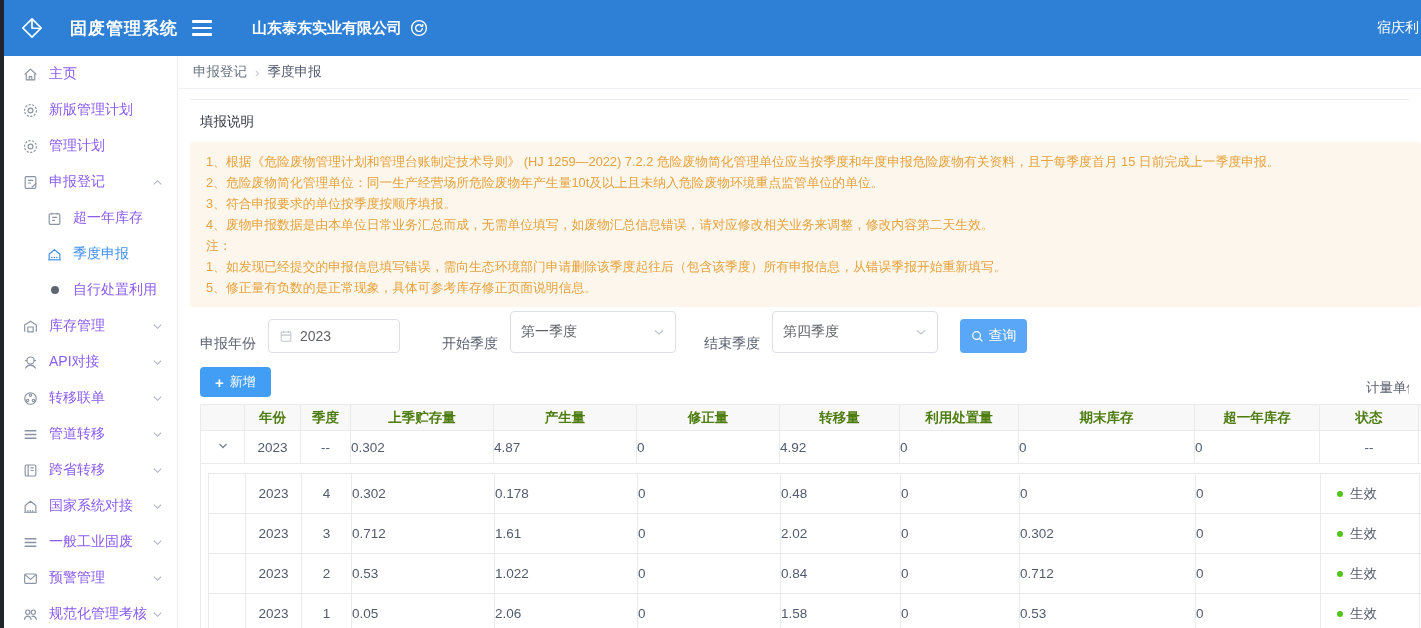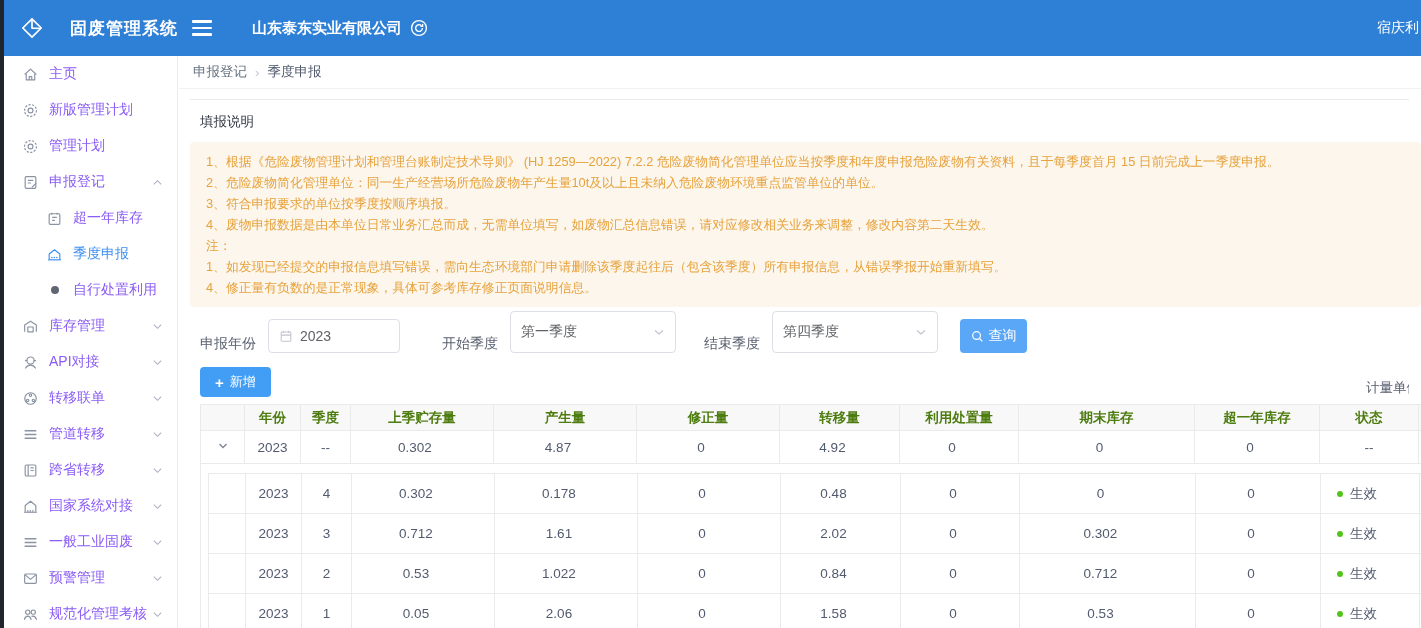--- a/index.html
+++ b/index.html
@@ -60,21 +60,21 @@
   .add-btn .plus { font-size:15px; font-weight:bold; }
   .unit-note-wrap { margin-left:auto; overflow:hidden; width:43px; }
   .unit-note { font-size:13.5px; color:#5a6170; white-space:nowrap; }
 
   
   .table-wrap { margin:7px 0 0 22px; width:1240px; }
   table { border-collapse:collapse; table-layout:fixed; width:1240px; font-size:13.5px; }
   th, td { border:1px solid #e8eaec; overflow:hidden; white-space:nowrap; }
   thead th { background:#f8f8f9; height:26px; font-weight:bold; color:#4d7c0f; text-align:center; font-size:13.5px; }
   tbody td { height:33px; color:#515a6e; background:#fff; }
-  td.num, th.num { text-align:center; padding-right:14px; }
+  td.num, th.num { text-align:left; padding-right:14px; }
   td.ctr { text-align:center; }
   .expand-cell { text-align:center; color:#7d8694; cursor:pointer; }
 
   .expanded-area { border-left:1px solid #e8eaec; width:1240px; padding:9px 0 0 7px; }
   .inner-table { width:1233px; }
   .inner-table td { height:40px; }
   .status-cell { padding-left:16px; }
   .dot { display:inline-block; width:6px; height:6px; border-radius:50%; background:#52c41a; margin-right:7px; vertical-align:1px; }
 
   svg.ic { display:block; }
@@ -359,21 +359,21 @@
     <div class="content-divider"></div>
     <div class="panel-title">填报说明</div>
 
     <div class="notice-box">
       <div class="notice-line">1、根据《危险废物管理计划和管理台账制定技术导则》 (HJ 1259—2022) 7.2.2 危险废物简化管理单位应当按季度和年度申报危险废物有关资料，且于每季度首月 15 日前完成上一季度申报。</div>
       <div class="notice-line">2、危险废物简化管理单位：同一生产经营场所危险废物年产生量10t及以上且未纳入危险废物环境重点监管单位的单位。</div>
       <div class="notice-line">3、符合申报要求的单位按季度按顺序填报。</div>
       <div class="notice-line">4、废物申报数据是由本单位日常业务汇总而成，无需单位填写，如废物汇总信息错误，请对应修改相关业务来调整，修改内容第二天生效。</div>
       <div class="notice-line">注：</div>
       <div class="notice-line">1、如发现已经提交的申报信息填写错误，需向生态环境部门申请删除该季度起往后（包含该季度）所有申报信息，从错误季报开始重新填写。</div>
-      <div class="notice-line">4、修正量有负数的是正常现象，具体可参考库存修正页面说明信息。</div>
+      <div class="notice-line">5、修正量有负数的是正常现象，具体可参考库存修正页面说明信息。</div>
     </div>
 
     <div class="filter-row">
       <span class="filter-label">申报年份</span>
       <div class="input-box">
         <span>
             <svg class="ic" width="14" height="14" viewBox="0 0 16 16">
               <g fill="none" stroke="#c0c4cc" stroke-width="1.2">
                 <rect x="2.5" y="3.5" width="11" height="10.5" rx="1"></rect>
                 <path d="M5.2 2v2.5M10.8 2v2.5M2.5 7h11"></path>

